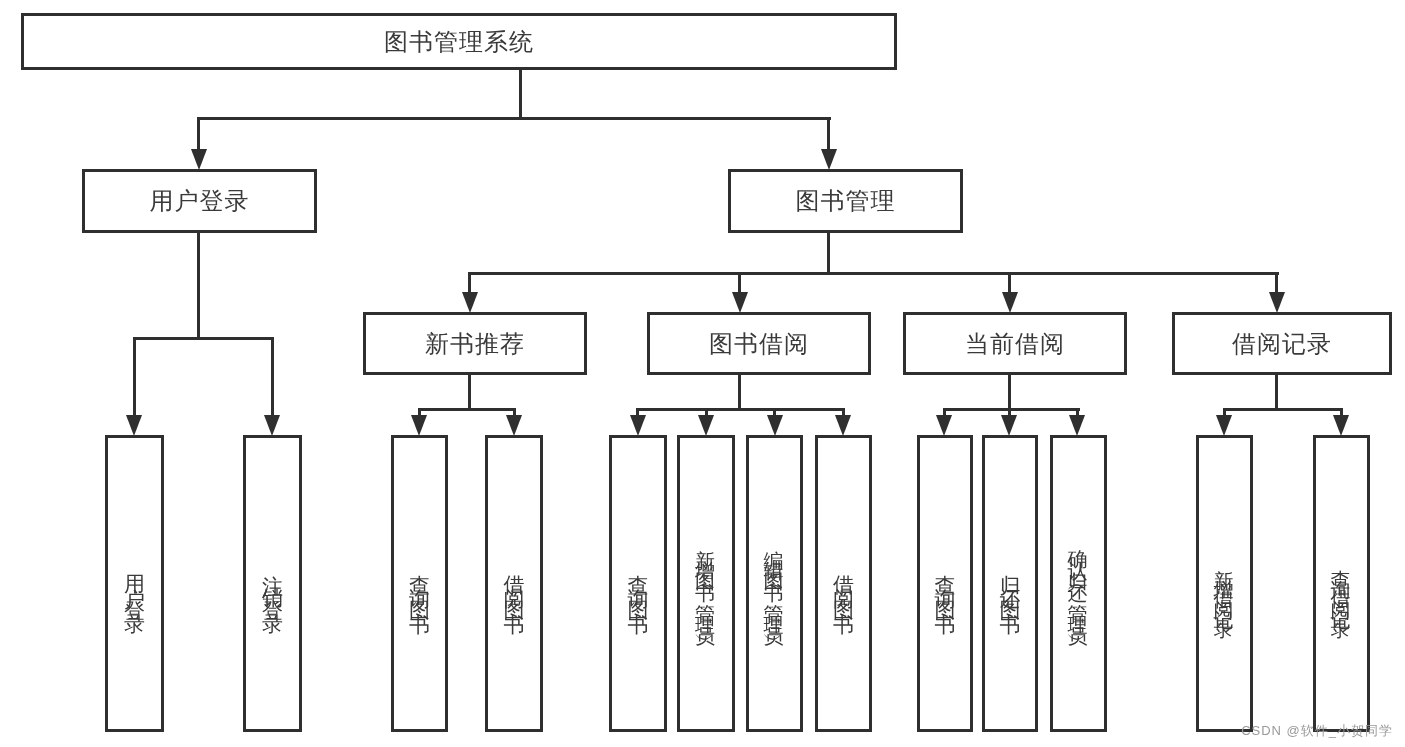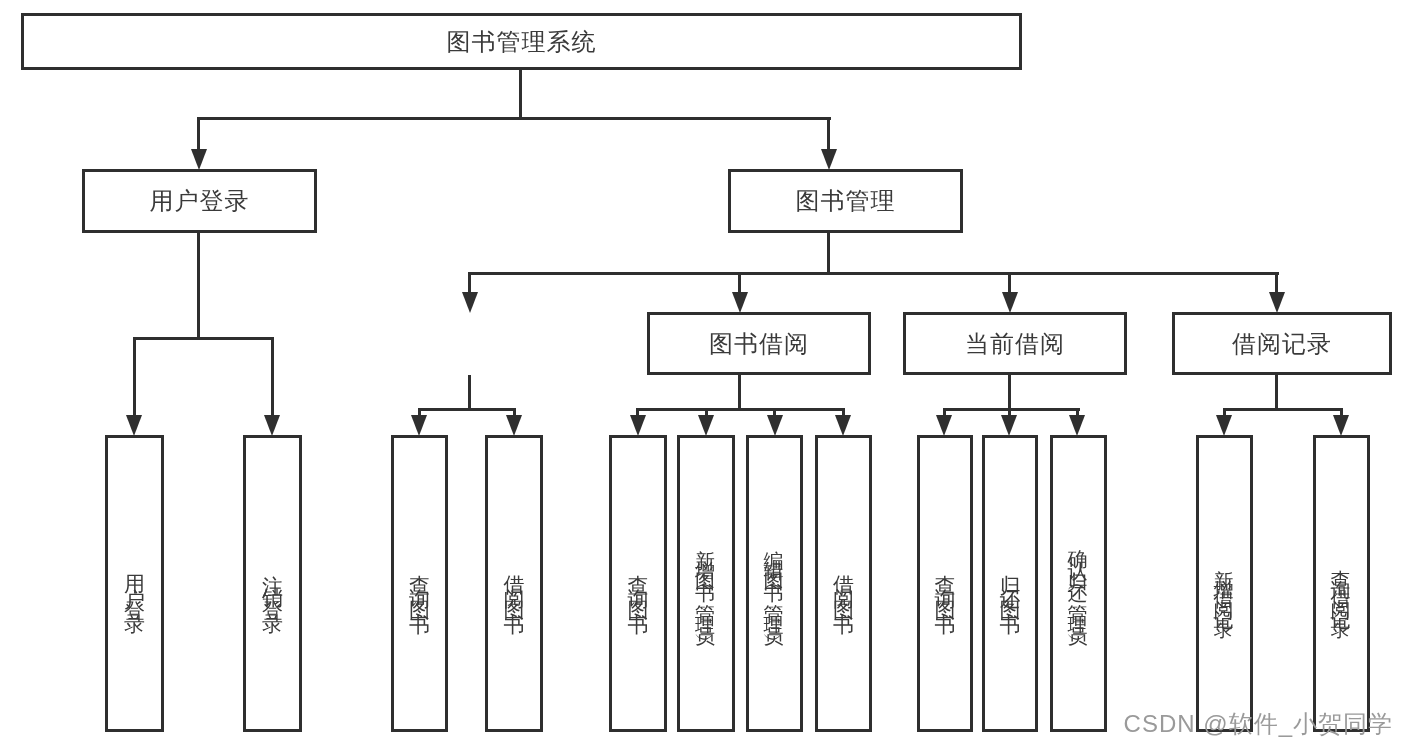--- a/index.html
+++ b/index.html
@@ -65,44 +65,47 @@
     border-left: 8px solid transparent;
     border-right: 8px solid transparent;
     border-top: 21px solid #2f2f2f;
     z-index: 1;
   }
   
   .watermark {
     position: absolute;
     right: 12px;
     bottom: 7px;
-    font-size: 24px;
+    font-size: 13px;
     color: #9a9a9a;
     letter-spacing: 1px;
     z-index: 5;
     white-space: nowrap;
   }
 </style>
 </head>
 <body>
 
 <div class="canvas">
 
-  <div class="box" style="left:21px; top:13px; width:1001px; height:57px;">
+  <div class="box" style="left:21px; top:13px; width:876px; height:57px;">
     <span>图书管理系统</span>
   </div>
 
   <div class="box" style="left:82px; top:169px; width:235px; height:64px;">
     <span>用户登录</span>
   </div>
 
   <div class="box" style="left:728px; top:169px; width:235px; height:64px;">
     <span>图书管理</span>
   </div>
 
+  <div class="box" style="left:363px; top:312px; width:224px; height:63px;">
+    <span>新书推荐</span>
+  </div>
 
   <div class="box" style="left:647px; top:312px; width:224px; height:63px;">
     <span>图书借阅</span>
   </div>
 
   <div class="box" style="left:903px; top:312px; width:224px; height:63px;">
     <span>当前借阅</span>
   </div>
 
   <div class="box" style="left:1172px; top:312px; width:220px; height:63px;">

